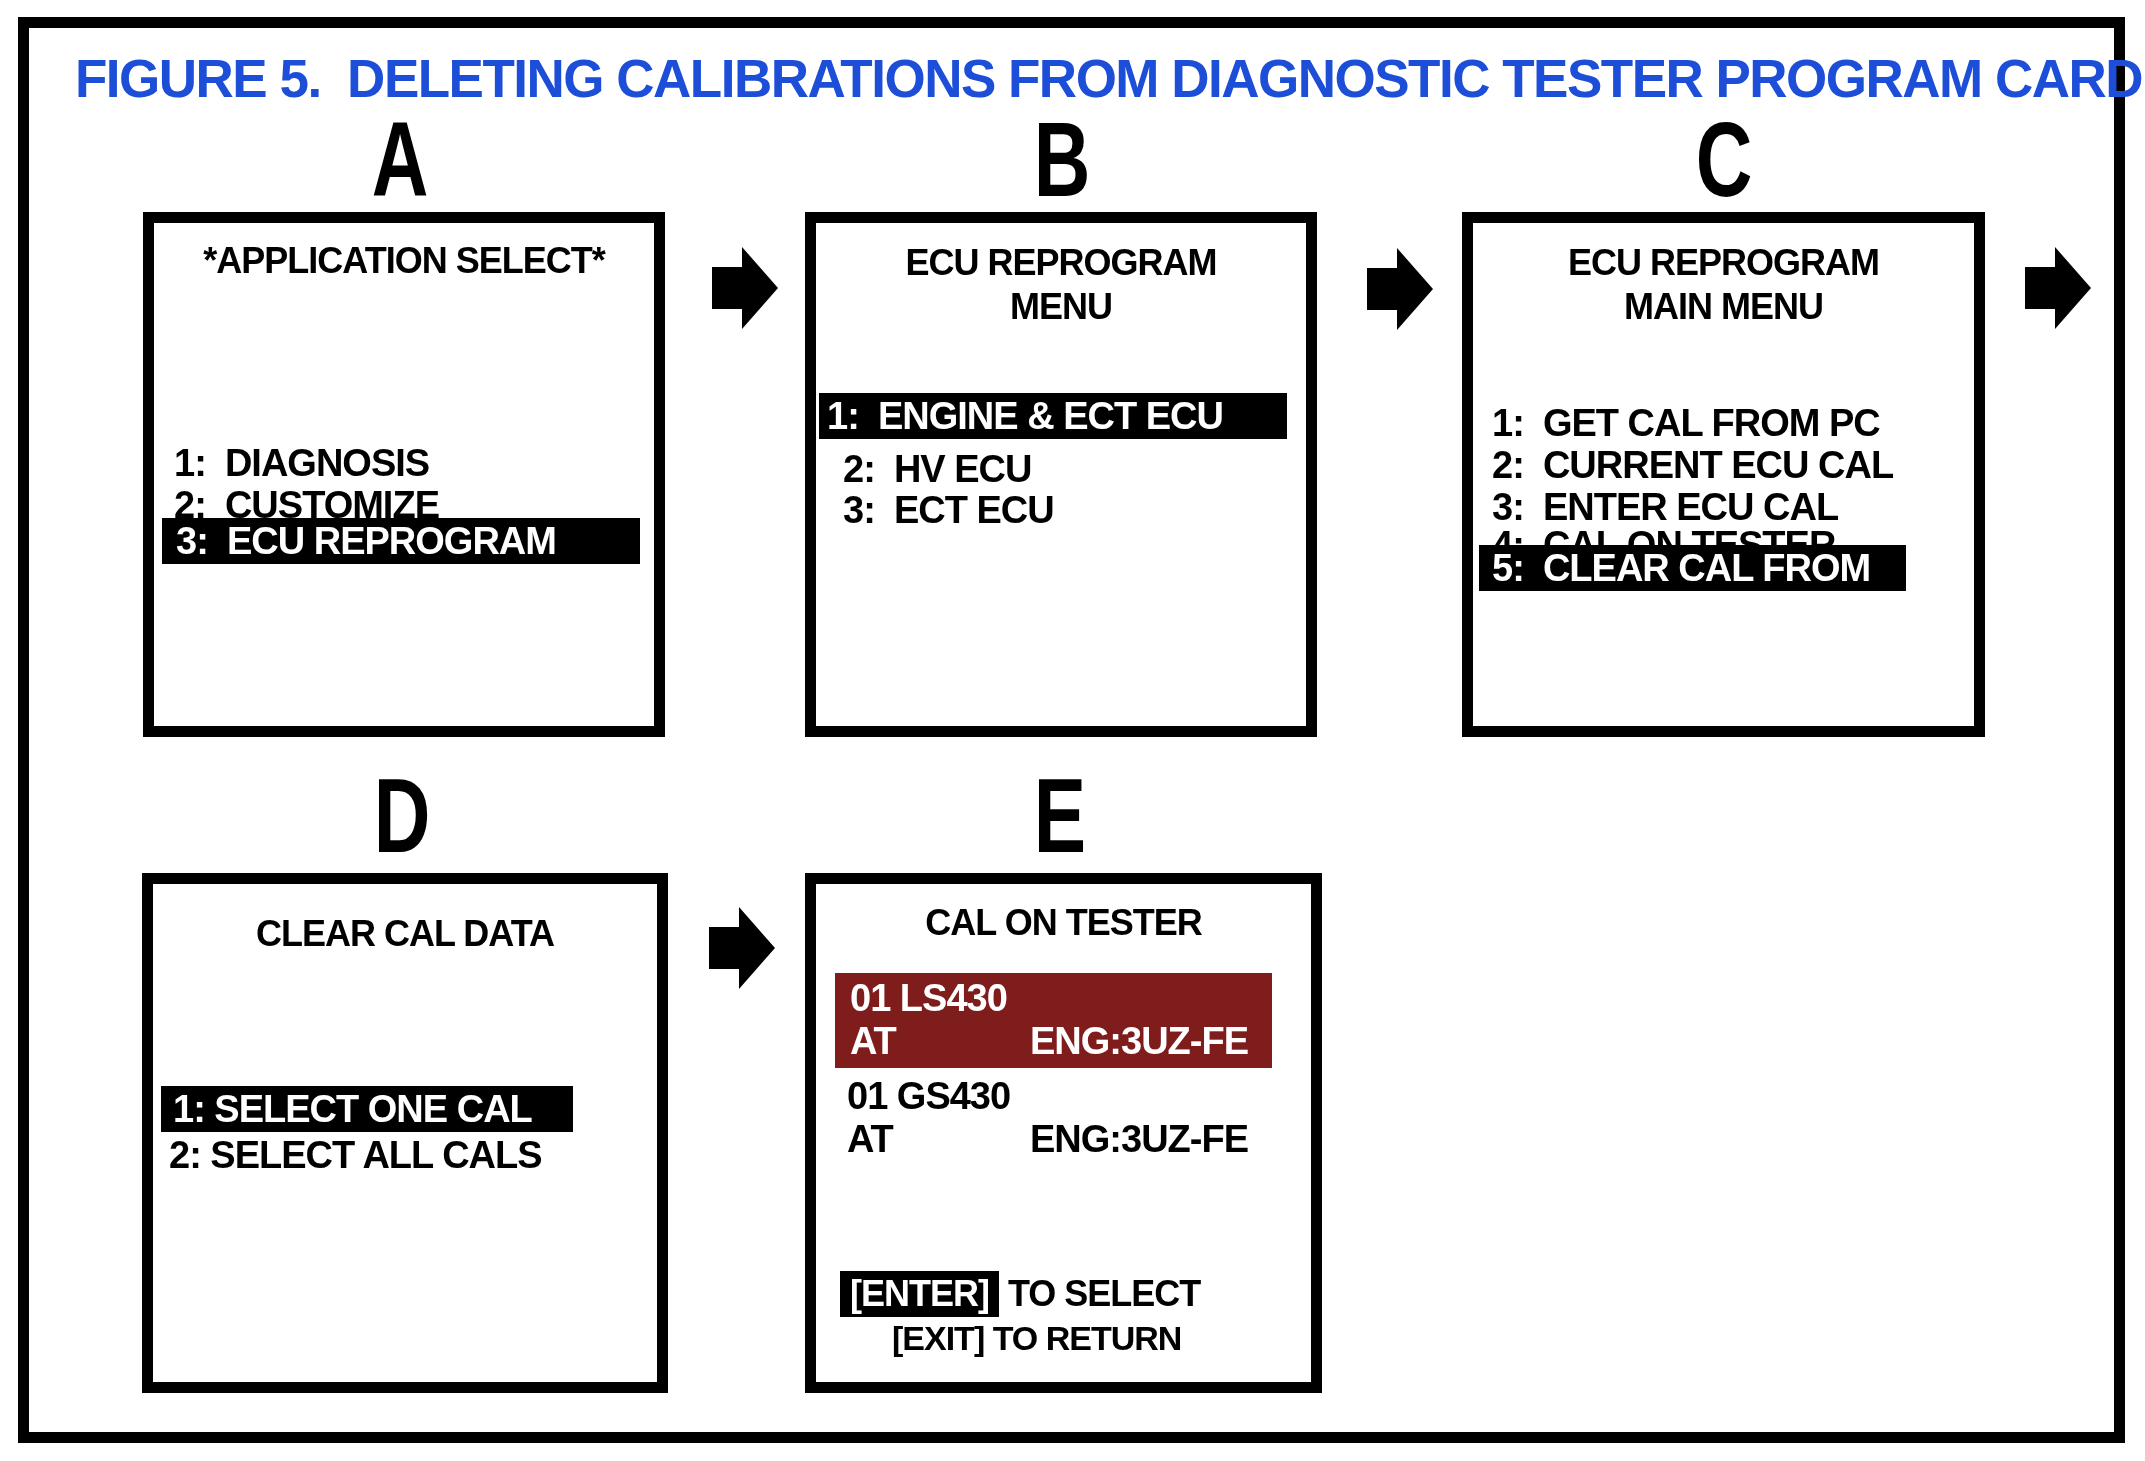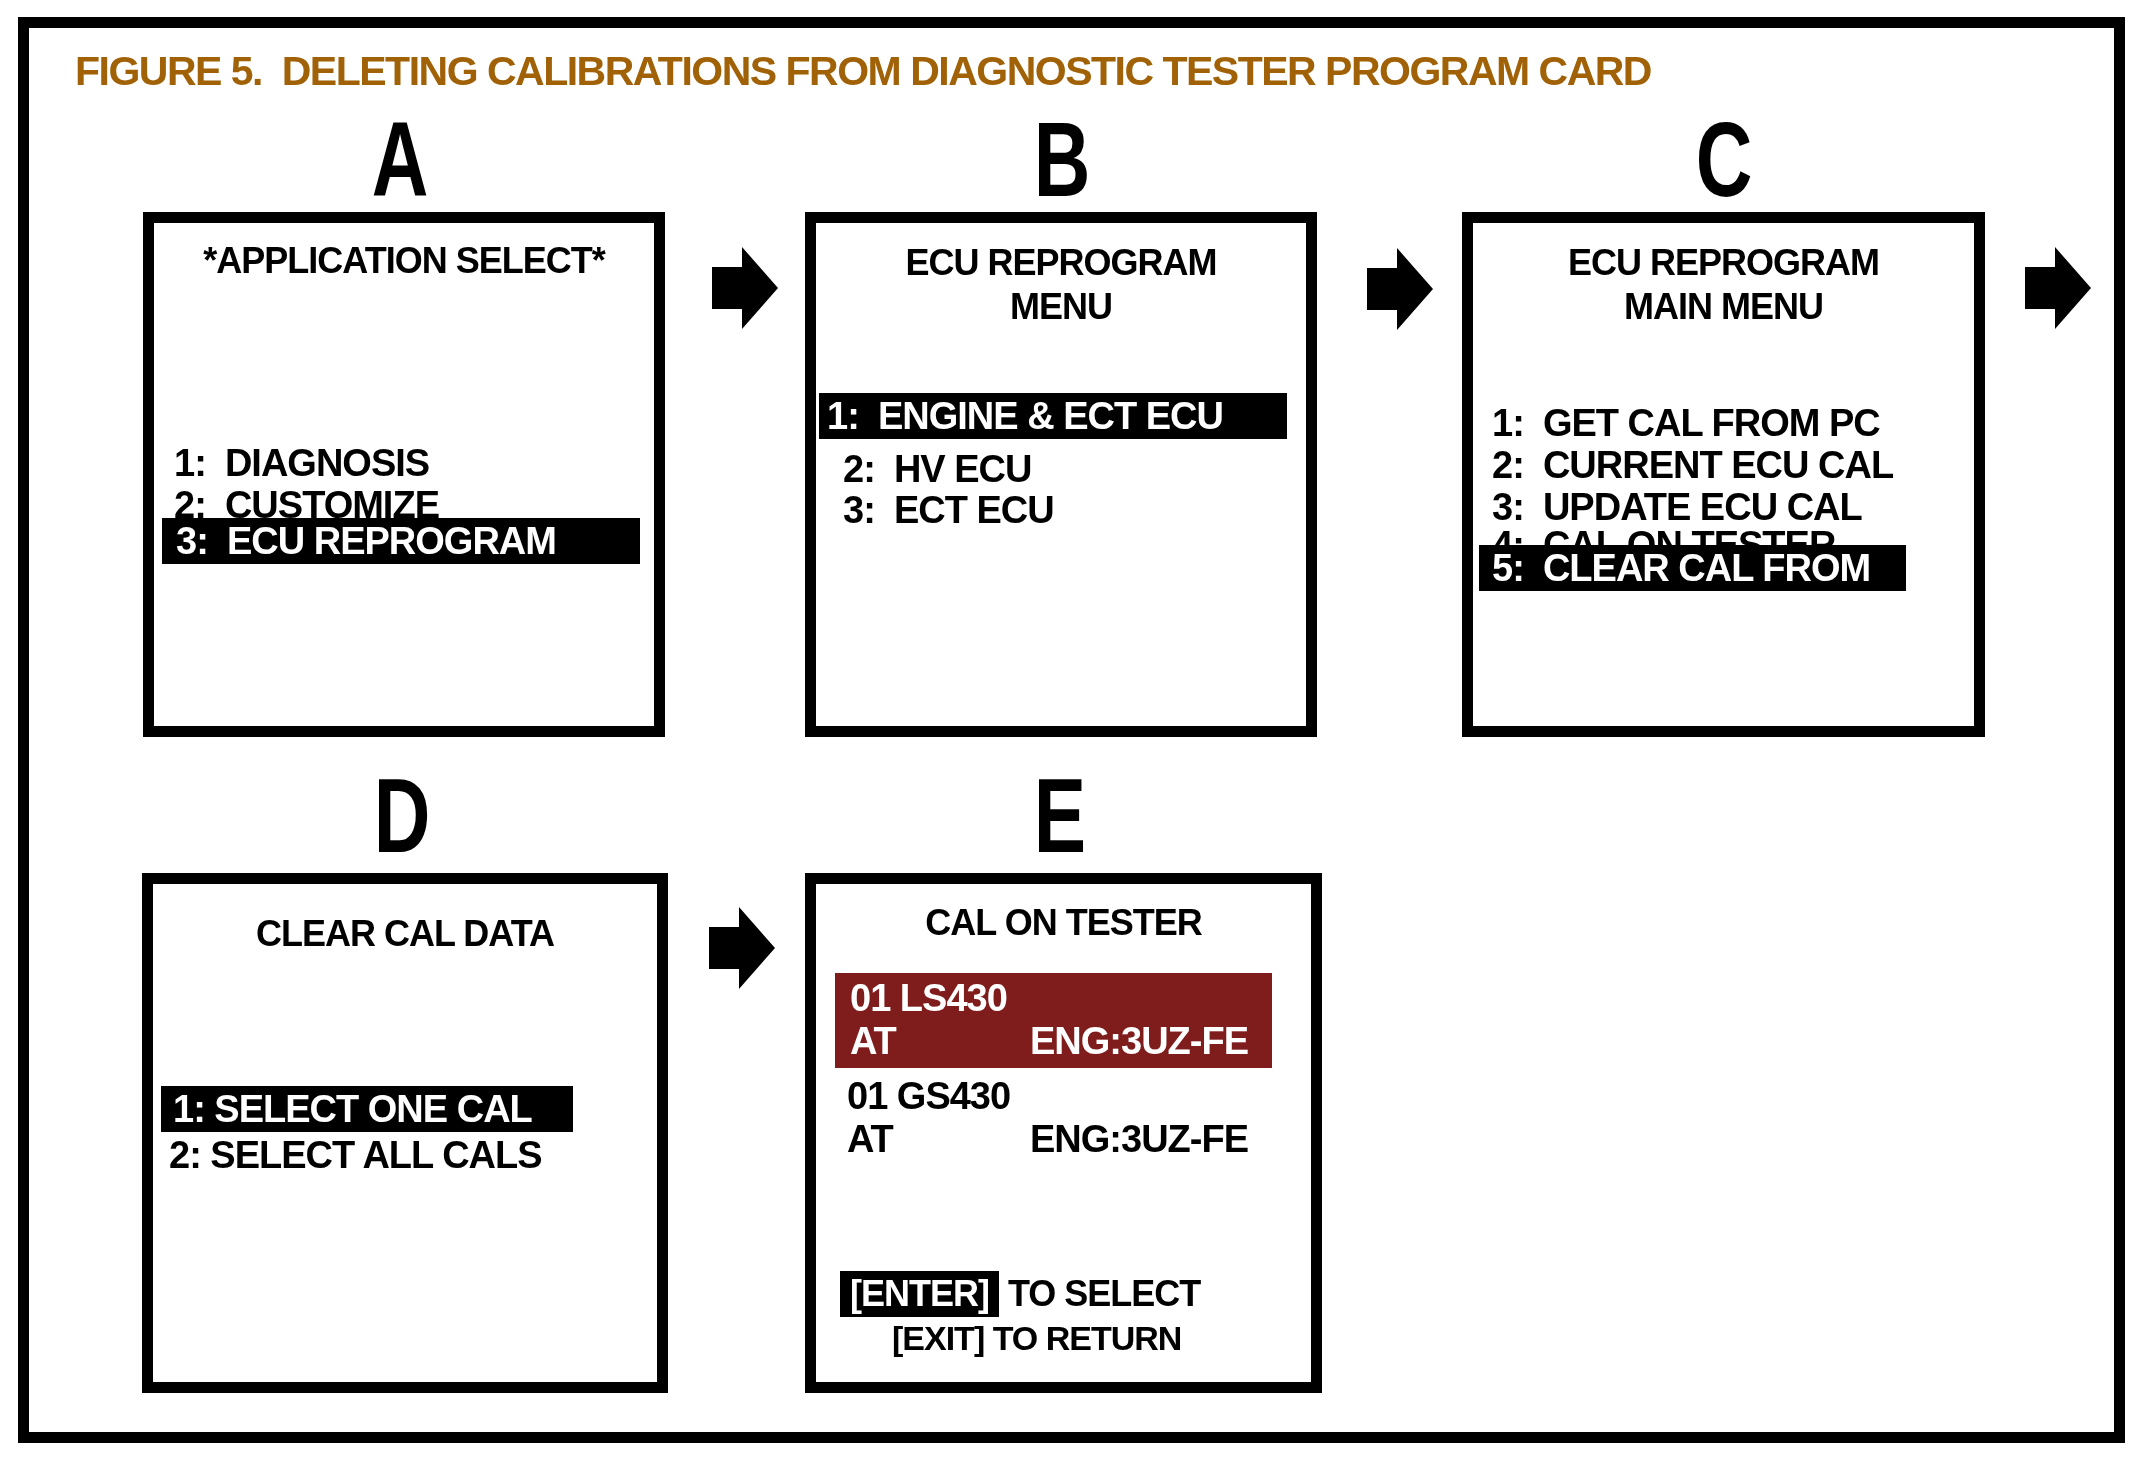--- a/index.html
+++ b/index.html
@@ -15,24 +15,24 @@
   .frame {
     position: absolute;
     left: 18px; top: 17px;
     width: 2107px; height: 1426px;
     border: 11px solid #000;
     box-sizing: border-box;
   }
   .fig-title {
     position: absolute;
     left: 75px; top: 48px;
-    font-size: 41px;
+    font-size: 53px;
     font-weight: bold;
     letter-spacing: -1.5px;
-    color: #a16207;
+    color: #1d4ed8;
     white-space: pre;
   }
   .step-letter {
     position: absolute;
     font-size: 106px;
     font-weight: bold;
     line-height: 1;
     transform: translateX(-50%) scaleX(0.74);
     transform-origin: center top;
     white-space: pre;
@@ -136,21 +136,21 @@
 
   <svg class="arrow" style="left:1365px; top:246px;" width="70" height="86" viewBox="0 0 66 86">
     <polygon points="0,22 30,22 30,2 66,43 30,84 30,64 0,64"></polygon>
   </svg>
 
   <div class="panel" style="left:1462px; top:212px; width:523px; height:525px;">
     <div class="hdr" style="top:18px;">ECU REPROGRAM</div>
     <div class="hdr" style="top:62px;">MAIN MENU</div>
     <div class="mi" style="top:180px; left:19px;">1:  GET CAL FROM PC</div>
     <div class="mi" style="top:222px; left:19px;">2:  CURRENT ECU CAL</div>
-    <div class="mi" style="top:264px; left:19px;">3:  UPDATE ECU CAL</div>
+    <div class="mi" style="top:264px; left:19px;">3:  ENTER ECU CAL</div>
     <div class="mi" style="top:302px; left:19px;">4:  CAL ON TESTER</div>
     <div class="mi hl" style="top:322px; left:6px; width:414px; padding-left:13px;">5:  CLEAR CAL FROM</div>
   </div>
 
   <svg class="arrow" style="left:2023px; top:245px;" width="70" height="86" viewBox="0 0 66 86">
     <polygon points="0,22 30,22 30,2 66,43 30,84 30,64 0,64"></polygon>
   </svg>
 
   <div class="panel" style="left:142px; top:873px; width:526px; height:520px;">
     <div class="hdr" style="top:28px;">CLEAR CAL DATA</div>

